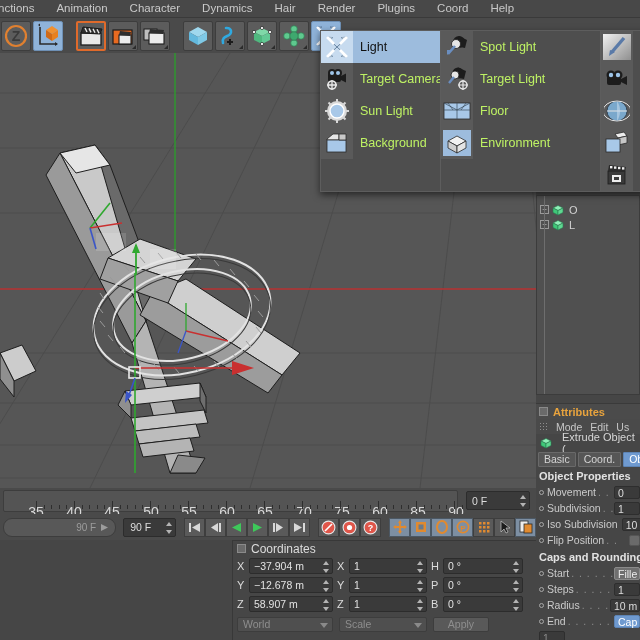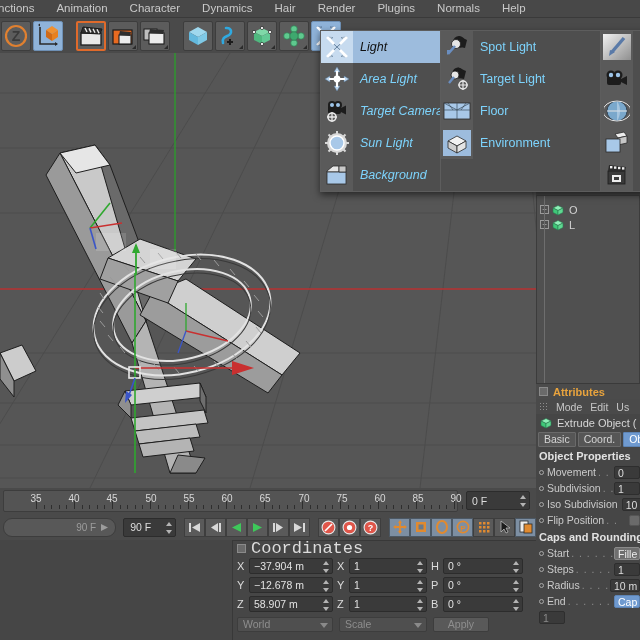--- a/index.html
+++ b/index.html
@@ -67,57 +67,57 @@
     padding-right:14px; white-space:nowrap;
   }
   .ditem.hl { background:#9dbcdd; }
   .ditem.hl .dlabel { color:#101010; }
   .dicon {
     width:32px; height:32px; flex:none; margin-right:7px;
     display:flex;align-items:center;justify-content:center;
     background:#5a5a5a;
   }
   .ditem.hl .dicon { background:#c7dbef; }
-  .dlabel { color:#7dd3fc; font-size:12.5px; }
-  .dcol.c1 { width:120px;font-style:italic; }
+  .dlabel { color:#bef264; font-size:12.5px; }
+  .dcol.c1 { width:120px; }
   .dcol.c2 { width:160px; }
   .dcol.c3 { width:120px; }
 
   
   .rightpanel {
     position:absolute; left:536px; top:53px; width:104px; height:587px;
     background:#464646;
   }
   .objmgr { position:absolute; left:0; top:142px; width:104px; height:200px;
             background:#505050; border:1px solid #3c3c3c; }
   .objrow { display:flex; align-items:center; height:15px; padding-left:3px; }
   .plusbox {
     width:9px;height:9px;border:1px solid #9a9a9a; margin-right:3px;
     display:flex;align-items:center;justify-content:center;
     font-size:8px;line-height:7px;color:#cfcfcf; flex:none;
   }
   .treeline { position:absolute; left:7px; top:0; bottom:0; width:1px; background:#6e6e6e; }
   .objicon { width:12px;height:12px;margin-right:5px;flex:none; }
   .objname { color:#d2d2d2; font-size:11px; }
 
-  .attrs { position:absolute; left:0; top:330px; width:104px; bottom:0; background:#464646; }
+  .attrs { position:absolute; left:0; top:350px; width:104px; bottom:0; background:#464646; }
   .attr-title {
     height:16px; background:#4b4b4b; display:flex; align-items:center;
     padding-left:3px; border-top:1px solid #3a3a3a;
   }
   .attr-title .sq { width:9px;height:9px;background:#6a6a6a;border:1px solid #8a8a8a;margin-right:5px; }
   .attr-title span { color:#e8a33d; font-weight:bold; font-size:11px; }
   .attr-menu {
     height:15px; background:#4a4a4a; display:flex; align-items:center; gap:8px;
     padding-left:3px; font-size:10.5px; color:#c6c6c6;
   }
   .grip { width:9px;height:10px; flex:none;
     background-image:radial-gradient(#8f8f8f 40%,transparent 41%);
     background-size:3px 3px; }
-  .attr-obj { height:17px; display:flex; align-items:center; padding-left:4px; }
+  .attr-obj { height:17px; display:flex; align-items:center; padding-left:4px; gap:5px; }
   .attr-obj span { font-size:11px; color:#d6d6d6; }
   .attr-tabs { height:15px; display:flex; gap:2px; padding:0 2px; margin-top:1px; }
   .atab {
     background:#565656; border:1px solid #6a6a6a; padding:0 5px; font-size:10.5px;
     color:#d4d4d4; line-height:13px; border-radius:1px; white-space:nowrap;
   }
   .atab.on { background:#6f9ad0; color:#fff; border-color:#5d84b5; }
   .sect-head { font-size:11px; font-weight:bold; color:#e2e2e2; padding:3px 0 2px 3px; white-space:nowrap; }
   .prow { display:flex; align-items:center; height:16px; padding-left:3px; white-space:nowrap; }
   .bullet { width:5px;height:5px;border:1px solid #a8a8a8;border-radius:50%;margin-right:3px;flex:none; }
@@ -135,21 +135,21 @@
 
   
   .timeline {
     position:absolute; left:0; top:488px; width:536px; height:26px;
     background:#4a4a4a;
   }
   .tl-track {
     position:absolute; left:3px; top:2px; width:455px; height:22px;
     background:#545454; border:1px solid #3d3d3d; border-radius:2px;
   }
-  .tl-num { position:absolute; top:2px; font-size:10px; color:#d8d8d8; transform:translateX(-50%); }
+  .tl-num { position:absolute; top:13px; font-size:14px; color:#d8d8d8; transform:translateX(-50%); }
   .tl-tick { position:absolute; bottom:2px; width:1px; background:#2e2e2e; }
   .tl-field {
     position:absolute; left:466px; top:3px; width:64px; height:19px;
     background:#3a3a3a; border:1px solid #2c2c2c; border-radius:2px;
     display:flex;align-items:center;padding-left:5px;font-size:10.5px;color:#ddd;
   }
   .spin { position:absolute; right:3px; top:3px; width:6px; height:12px;
           display:flex;flex-direction:column;justify-content:space-between; }
   .spin i { display:block;width:0;height:0;border-left:3px solid transparent;border-right:3px solid transparent; }
   .spin i.u { border-bottom:4px solid #b4b4b4; }
@@ -186,21 +186,21 @@
   }
   .abtn.gray { background:#5a5a5a;border-color:#3e3e3e; }
 
   
   .coords {
     position:absolute; left:232px; top:540px; width:304px; height:100px;
     background:#464646; border-left:1px solid #383838; border-top:1px solid #383838;
   }
   .co-title { height:15px; display:flex; align-items:center; padding-left:4px; gap:5px; }
   .co-title .sq { width:9px;height:9px;background:#6a6a6a;border:1px solid #8a8a8a; }
-  .co-title span { font-size:17px;color:#dcdcdc;font-family:Liberation Mono, monospace; }
+  .co-title span { font-size:12px;color:#dcdcdc; }
   .co-head { height:15px; display:flex; align-items:center; font-size:11px; color:#dcdcdc; }
   .co-head .grip { margin:0 5px 0 4px; }
   .co-row { height:19px; display:flex; align-items:center; gap:0; padding-left:4px; }
   .co-ax { width:12px; font-size:11px; color:#dcdcdc; flex:none; }
   .co-in {
     height:16px; background:#3a3a3a; border:1px solid #2c2c2c; border-radius:2px;
     position:relative; display:flex; align-items:center; padding-left:4px;
     font-size:10.5px; color:#e2e2e2; flex:none;
   }
   .co-in .sp { position:absolute;right:3px;top:2px; }
@@ -225,21 +225,21 @@
 <div id="app">
 
   <div class="menubar">
     <div class="mi">nctions</div>
     <div class="mi">Animation</div>
     <div class="mi">Character</div>
     <div class="mi">Dynamics</div>
     <div class="mi">Hair</div>
     <div class="mi">Render</div>
     <div class="mi">Plugins</div>
-    <div class="mi">Normals</div>
+    <div class="mi">Coord</div>
     <div class="mi">Help</div>
   </div>
 
   <div class="toolbar">
     <div class="tgroup">
       <div class="tbtn">
         <svg width="26" height="26" viewBox="0 0 26 26">
           <circle cx="13" cy="13" r="10" fill="none" stroke="#e08030" stroke-width="2.2"></circle>
           <text x="13" y="18" font-size="14" font-family="Liberation Sans" font-weight="bold" fill="#3a3a3a" text-anchor="middle">Z</text>
         </svg>
@@ -452,35 +452,20 @@
             <g fill="#ffffff" stroke="#4a6a8a" stroke-width=".5">
               <path d="M13 13 L3 3 L9 3.6 L5 6 Z"></path>
                 <path d="M13 13 L23 3 L17 3.6 L21 6 Z"></path>
               <path d="M13 13 L3 23 L9 22.4 L5 20 Z"></path>
                 <path d="M13 13 L23 23 L17 22.4 L21 20 Z"></path>
             </g>
             <path d="M3 3 l7 7 M23 3 l-7 7 M3 23 l7 -7 M23 23 l-7 -7" stroke="#fff" stroke-width="2.6"></path>
           </svg>
         </div>
         <div class="dlabel">Light</div>
-      </div>
-      <div class="ditem">
-        <div class="dicon">
-          <svg width="26" height="26" viewBox="0 0 26 26">
-            <circle cx="13" cy="13" r="3.4" fill="#fff"></circle>
-            <g fill="#bcd6ee" stroke="#5a7a9a" stroke-width=".5">
-              <path d="M13 1 l3 5 h-6 z"></path>
-                <path d="M13 25 l3 -5 h-6 z"></path>
-              <path d="M1 13 l5 3 v-6 z"></path>
-                <path d="M25 13 l-5 3 v-6 z"></path>
-            </g>
-            <path d="M13 5 v16 M5 13 h16" stroke="#fff" stroke-width="2.2"></path>
-          </svg>
-        </div>
-        <div class="dlabel">Area Light</div>
       </div>
       <div class="ditem">
         <div class="dicon">
           <svg width="26" height="26" viewBox="0 0 26 26">
             <rect x="4" y="7" width="13" height="9" rx="2" fill="#1c1c1c"></rect>
             <path d="M17 10 l5 -2.5 v9 l-5 -2.5 z" fill="#1c1c1c"></path>
             <circle cx="8" cy="7" r="4" fill="#1c1c1c"></circle>
               <circle cx="14" cy="7" r="4" fill="#1c1c1c"></circle>
             <circle cx="8" cy="7" r="2" fill="#9dc4e8"></circle>
               <circle cx="14" cy="7" r="2" fill="#9dc4e8"></circle>

